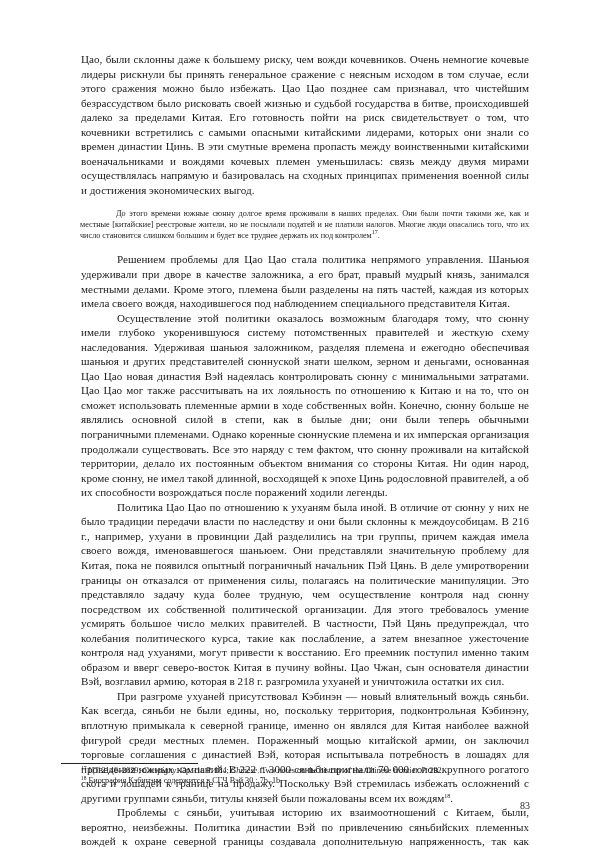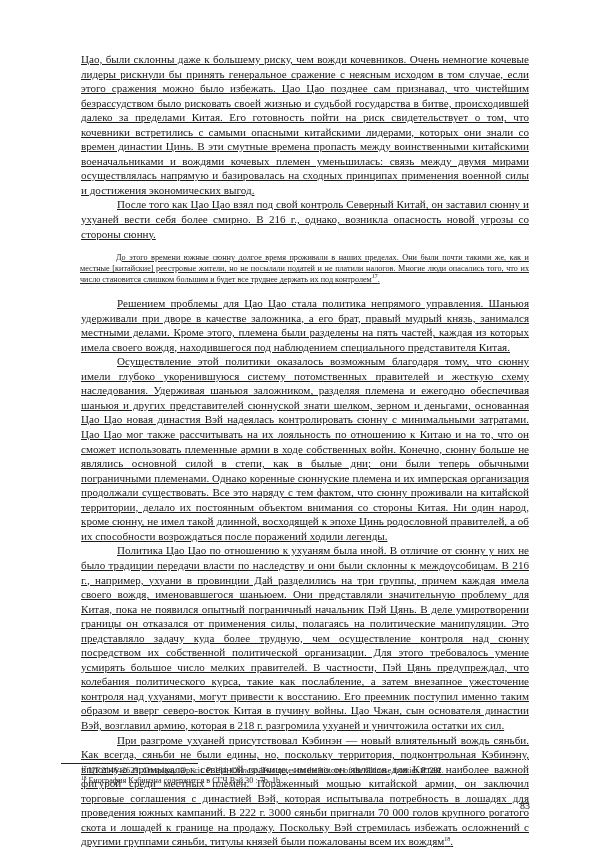--- a/index.html
+++ b/index.html
@@ -26,21 +26,20 @@
     left: 81px;
     top: 52px;
     width: 448px;
     font-size: 11.1px;
     line-height: 14.55px;
     text-align: justify;
   }
   .body-text p {
     margin: 0;
     text-indent: 0;
-    text-decoration: underline;
   }
   .body-text p.indent {
     text-indent: 36px;
   }
   .quote {
     font-size: 8.2px;
     line-height: 11px;
     text-align: justify;
     margin: 11px 0 11px -1px !important;
     text-indent: 36px !important;
@@ -88,21 +87,20 @@
     color: #222;
   }
 </style>
 </head>
 <body>
 
 <div class="page">
 
   <div class="body-text">
     <p>Цао, были склонны даже к большему риску, чем вожди кочевников. Очень немногие кочевые лидеры рискнули бы принять генеральное сражение с неясным исходом в том случае, если этого сражения можно было избежать. Цао Цао позднее сам признавал, что чистейшим безрассудством было рисковать своей жизнью и судьбой государства в битве, происходившей далеко за пределами Китая. Его готовность пойти на риск свидетельствует о том, что кочевники встретились с самыми опасными китайскими лидерами, которых они знали со времен династии Цинь. В эти смутные времена пропасть между воинственными китайскими военачальниками и вождями кочевых племен уменьшилась: связь между двумя мирами осуществлялась напрямую и базировалась на сходных принципах применения военной силы и достижения экономических выгод.</p>
-    <p class="indent">После того как Цао Цао взял под свой контроль Северный Китай, он заставил сюнну и ухуаней вести себя более смирно. В 216 г., однако, возникла опасность новой угрозы со стороны сюнну.</p>
 
     <p class="quote"><span>До этого времени южные сюнну долгое время проживали в наших пределах. Они были почти такими же, как и местные [китайские] реестровые жители, но не посылали податей и не платили налогов. Многие люди опасались того, что их число становится слишком большим и будет все труднее держать их под контролем</span><sup>17</sup><span>.</span></p>
 
     <p class="indent">Решением проблемы для Цао Цао стала политика непрямого управления. Шаньюя удерживали при дворе в качестве заложника, а его брат, правый мудрый князь, занимался местными делами. Кроме этого, племена были разделены на пять частей, каждая из которых имела своего вождя, находившегося под наблюдением специального представителя Китая.</p>
     <p class="indent">Осуществление этой политики оказалось возможным благодаря тому, что сюнну имели глубоко укоренившуюся систему потомственных правителей и жесткую схему наследования. Удерживая шаньюя заложником, разделяя племена и ежегодно обеспечивая шаньюя и других представителей сюннуской знати шелком, зерном и деньгами, основанная Цао Цао новая династия Вэй надеялась контролировать сюнну с минимальными затратами. Цао Цао мог также рассчитывать на их лояльность по отношению к Китаю и на то, что он сможет использовать племенные армии в ходе собственных войн. Конечно, сюнну больше не являлись основной силой в степи, как в былые дни; они были теперь обычными пограничными племенами. Однако коренные сюннуские племена и их имперская организация продолжали существовать. Все это наряду с тем фактом, что сюнну проживали на китайской территории, делало их постоянным объектом внимания со стороны Китая. Ни один народ, кроме сюнну, не имел такой длинной, восходящей к эпохе Цинь родословной правителей, а об их способности возрождаться после поражений ходили легенды.</p>
     <p class="indent">Политика Цао Цао по отношению к ухуаням была иной. В отличие от сюнну у них не было традиции передачи власти по наследству и они были склонны к междоусобицам. В 216 г., например, ухуани в провинции Дай разделились на три группы, причем каждая имела своего вождя, именовавшегося шаньюем. Они представляли значительную проблему для Китая, пока не появился опытный пограничный начальник Пэй Цянь. В деле умиротворении границы он отказался от применения силы, полагаясь на политические манипуляции. Это представляло задачу куда более трудную, чем осуществление контроля над сюнну посредством их собственной политической организации. Для этого требовалось умение усмирять большое число мелких правителей. В частности, Пэй Цянь предупреждал, что колебания политического курса, такие как послабление, а затем внезапное ужесточение контроля над ухуанями, могут привести к восстанию. Его преемник поступил именно таким образом и вверг северо-восток Китая в пучину войны. Цао Чжан, сын основателя династии Вэй, возглавил армию, которая в 218 г. разгромила ухуаней и уничтожила остатки их сил.</p>
     <p class="indent"><span>При разгроме ухуаней присутствовал Кэбинэн — новый влиятельный вождь сяньби. Как всегда, сяньби не были едины, но, поскольку территория, подконтрольная Кэбинэну, вплотную примыкала к северной границе, именно он являлся для Китая наиболее важной фигурой среди местных племен. Пораженный мощью китайской армии, он заключил торговые соглашения с династией Вэй, которая испытывала потребность в лошадях для проведения южных кампаний. В 222 г. 3000 сяньби пригнали 70 000 голов крупного рогатого скота и лошадей к границе на продажу. Поскольку Вэй стремилась избежать осложнений с другими группами сяньби, титулы князей были пожалованы всем их вождям</span><sup>18</sup><span>.</span></p>
     <p class="indent">Проблемы с сяньби, учитывая историю их взаимоотношений с Китаем, были, вероятно, неизбежны. Политика династии Вэй по привлечению сяньбийских племенных вождей к охране северной границы создавала дополнительную напряженность, так как пограничная стража</p>
   </div>
 

